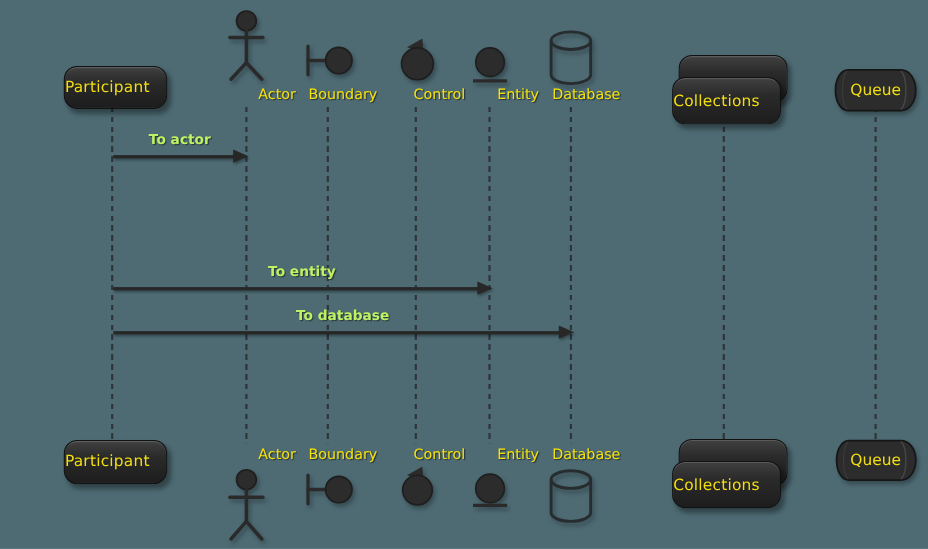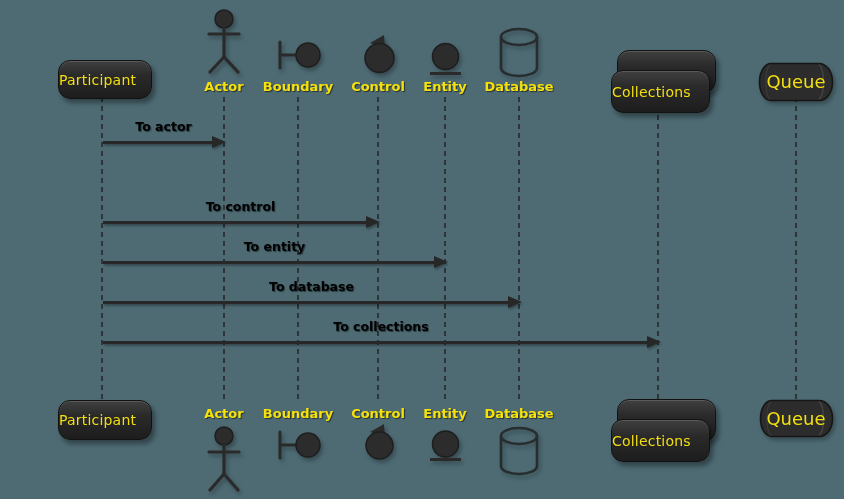--- a/index.html
+++ b/index.html
@@ -13,44 +13,44 @@
     background:repeating-linear-gradient(180deg,#2e3539 0 5px,rgba(0,0,0,0) 5px 9px);
   }
   .box3d {
     position:absolute; display:flex; align-items:center; justify-content:flex-start;
     background:linear-gradient(180deg,#404040 0%,#2a2a2a 38%,#1d1d1d 100%);
     border:1px solid #121212; border-radius:12px;
     box-shadow:3px 4px 5px rgba(0,0,0,.38), inset 0 1px 0 rgba(255,255,255,.14);
     color:#f3df10; font-size:14px; letter-spacing:.2px;
   }
   .node-label {
-    position:absolute; text-align:center; color:#f6e20a; font-weight:700; font-size:13px;
+    position:absolute; text-align:right; color:#f6e20a; font-weight:400; font-size:13px;
     text-shadow:1px 1px 1px rgba(0,0,0,.55); width:90px; height:16px; line-height:16px;
   }
   .msg { position:absolute; height:30px; }
   .msg-label {
     position:absolute; left:0; right:0; top:0; height:18px; text-align:center;
-    color:#000000; font-weight:700; font-size:12.5px; text-shadow:1px 1px 1px rgba(0,0,0,.5);
+    color:#bef264; font-weight:700; font-size:12.5px; text-shadow:1px 1px 1px rgba(0,0,0,.5);
   }
   .arrow-line {
     position:absolute; left:0; right:8px; top:22px; height:3px; background:#272727;
     box-shadow:1px 2px 2px rgba(0,0,0,.3);
   }
   .arrow-head {
     position:absolute; right:-2px; top:17px; width:0; height:0;
     border-top:6.5px solid transparent; border-bottom:6.5px solid transparent;
     border-left:14px solid #272727;
     filter:drop-shadow(1px 2px 1px rgba(0,0,0,.3));
   }
   .icon { position:absolute; filter:drop-shadow(2px 3px 2px rgba(0,0,0,.3)); }
   .coll { position:absolute; }
   .coll .cback { position:absolute; left:6px; top:0; width:97px; height:41px; }
   .coll .cfront { position:absolute; left:0; top:20px; width:97px; height:41px; }
   .queue-label {
-    position:absolute; text-align:center; color:#f3df10; font-size:18px;
+    position:absolute; text-align:center; color:#f3df10; font-size:14px;
     width:78px; height:18px; line-height:18px;
   }
 </style>
 </head>
 <body>
 
 <div class="stage">
 
   <div class="lifeline" style="left:101px"></div>
   <div class="lifeline" style="left:223px"></div>
@@ -117,37 +117,27 @@
     <path d="M62 2.5 C68 8 68 32 62 37.5" fill="none" stroke="#454545" stroke-width="1.4"></path>
     <path d="M13 2.5 C7.5 8 7.5 32 13 37.5" fill="none" stroke="#3a3a3a" stroke-width="1.2"></path>
   </svg>
   <div class="queue-label" style="left:757px;top:73px">Queue</div>
 
   <div class="msg" style="left:103px;top:119px;width:121px">
     <div class="msg-label">To actor</div>
     <div class="arrow-line"></div>
     <div class="arrow-head"></div>
   </div>
-  <div class="msg" style="left:103px;top:199px;width:275px">
-    <div class="msg-label">To control</div>
-    <div class="arrow-line"></div>
-    <div class="arrow-head"></div>
-  </div>
   <div class="msg" style="left:103px;top:279px;width:417px">
     <div class="msg-label">To database</div>
     <div class="arrow-line"></div>
     <div class="arrow-head"></div>
   </div>
   <div class="msg" style="left:103px;top:239px;width:343px">
     <div class="msg-label">To entity</div>
-    <div class="arrow-line"></div>
-    <div class="arrow-head"></div>
-  </div>
-  <div class="msg" style="left:103px;top:319px;width:556px">
-    <div class="msg-label">To collections</div>
     <div class="arrow-line"></div>
     <div class="arrow-head"></div>
   </div>
 
   <div class="box3d" style="left:58px;top:400px;width:92px;height:38px">
     <span>Participant</span>
   </div>
 
   <div class="node-label" style="left:179px;top:406px">Actor</div>
   <svg class="icon" style="left:201px;top:424px" width="46" height="70" viewBox="0 0 46 70">

